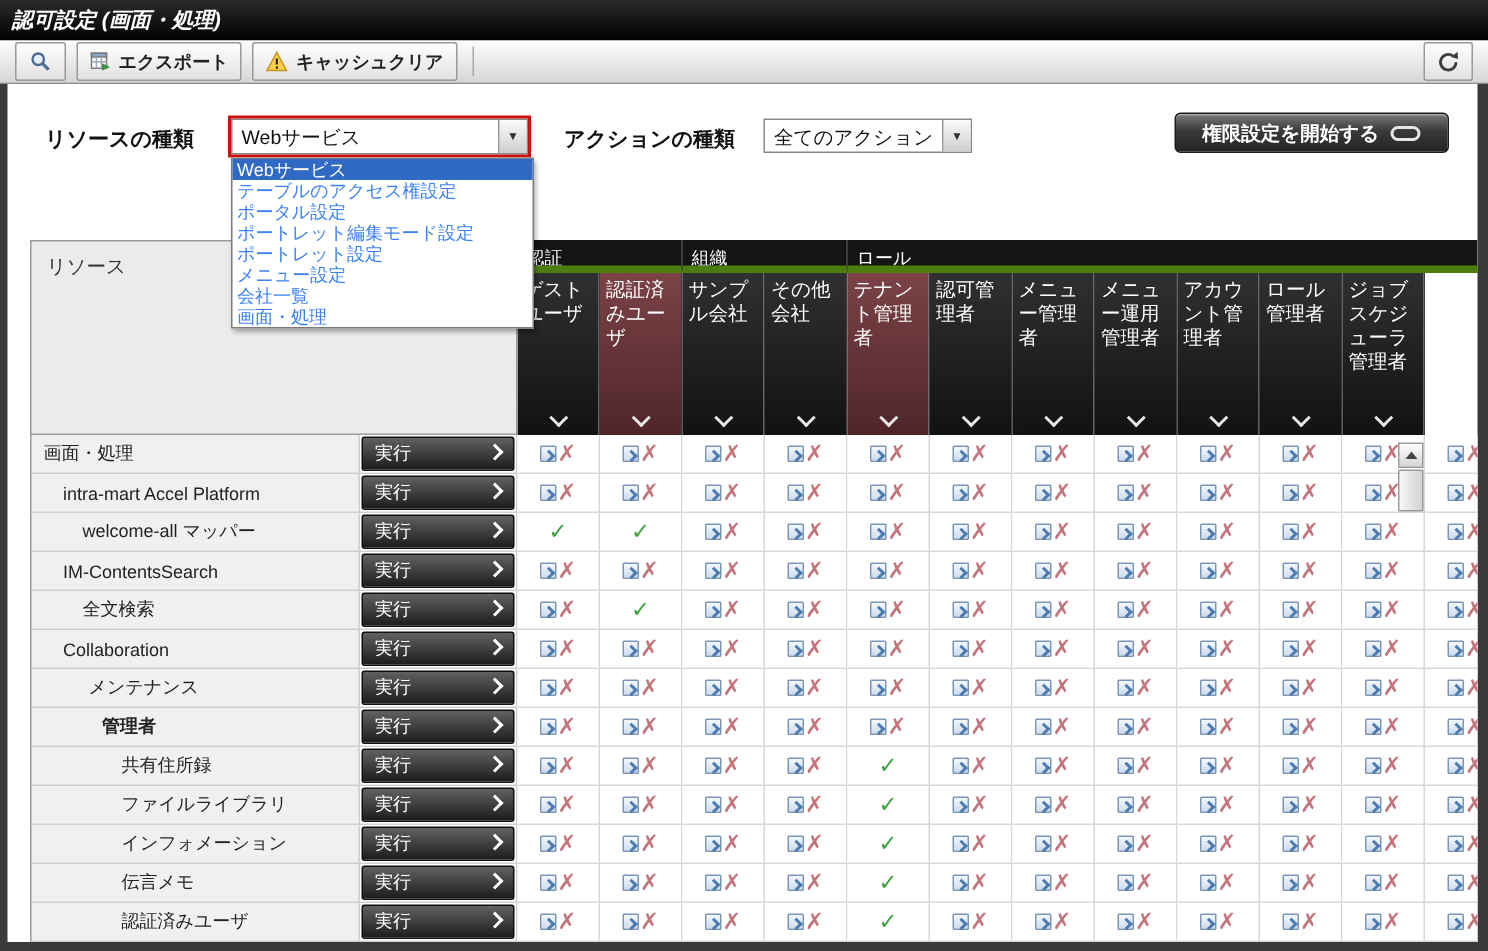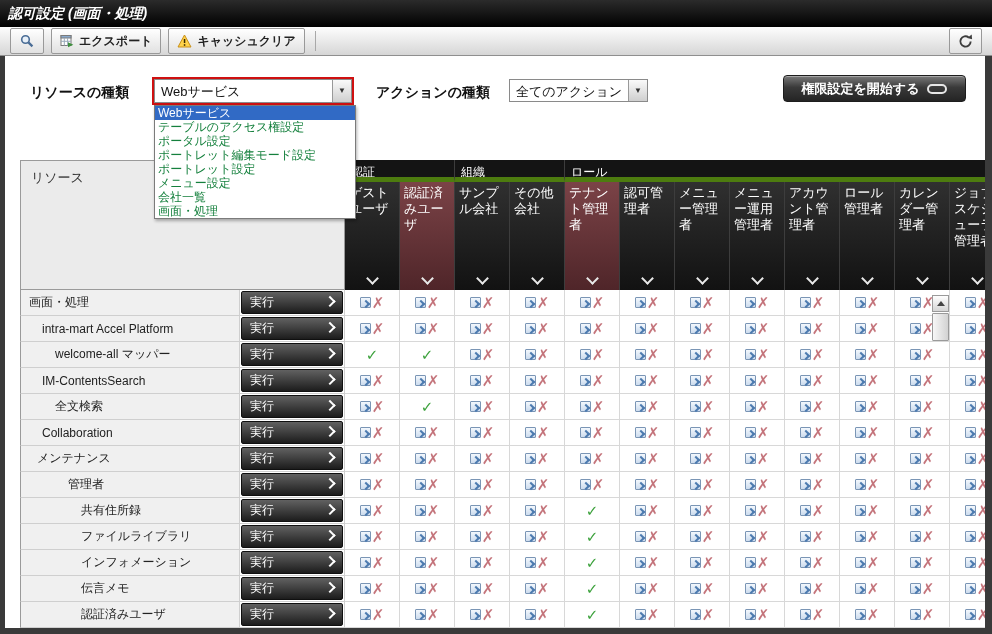--- a/index.html
+++ b/index.html
@@ -55,21 +55,21 @@
     color:#fff; font-family:inherit; font-weight:bold; font-size:13px;
     display:flex; align-items:center; justify-content:center; gap:8px;
     box-shadow:inset 0 1px 0 rgba(255,255,255,.35); cursor:pointer;
   }
   .toggle-ico { width:20px; height:10px; border:2px solid #e6e6e6; border-radius:6px; box-sizing:border-box; }
   
   .dd-list {
     position:absolute; left:154px; top:105px; width:200px; background:#fff;
     border:1px solid #7b7b7b; z-index:80; box-shadow:1px 2px 3px rgba(0,0,0,.3);
   }
-  .dd-item { height:14px; line-height:14px; font-size:12px; padding:0 3px; white-space:nowrap; color:#15803d; cursor:pointer; }
+  .dd-item { height:14px; line-height:14px; font-size:12px; padding:0 3px; white-space:nowrap; color:#3b82f6; cursor:pointer; }
   .dd-item.sel { background:#316ac5; color:#fff; }
   
   .grid { position:absolute; left:20px; top:160px; width:965px; height:468px; overflow:hidden; z-index:5; }
   .ghead { display:flex; height:130px; }
   .res-head {
     width:325px; min-width:325px; box-sizing:border-box; background:#ebebeb;
     border:1px solid #9a9a9a; padding:8px 10px; font-size:13px; color:#333;
   }
   .cols { flex:1; display:flex; flex-direction:column; overflow:hidden; }
   .groups-row { display:flex; height:22px; }
@@ -244,24 +244,20 @@
             </div>
             <div class="col-head">
               <div class="col-lab">アカウント管理者</div>
               <div class="chev"></div>
             </div>
             <div class="col-head">
               <div class="col-lab">ロール管理者</div>
               <div class="chev"></div>
             </div>
             <div class="col-head">
-              <div class="col-lab">カレンダー管理者</div>
-              <div class="chev"></div>
-            </div>
-            <div class="col-head">
               <div class="col-lab">ジョブスケジューラ管理者</div>
               <div class="chev"></div>
             </div>
           </div>
       </div>
     </div>
     <div class="gbody">
         <div class="grow">
           <div class="name-cell" style="padding-left: 8px;">画面・処理</div>
           <div class="exec-cell">
@@ -577,75 +573,75 @@
           <div class="cell">
             <div class="mini-icon"></div>
             <div class="x">✗</div>
           </div>
           <div class="cell">
             <div class="mini-icon"></div>
             <div class="x">✗</div>
           </div>
         </div>
         <div class="grow">
-          <div class="name-cell" style="padding-left: 16px;">メンテナンス</div>
-          <div class="exec-cell">
-            <div class="exec-btn">実行<div class="exec-arrow"></div></div>
-          </div>
-          <div class="cell">
-            <div class="mini-icon"></div>
-            <div class="x">✗</div>
-          </div>
-          <div class="cell">
-            <div class="mini-icon"></div>
-            <div class="x">✗</div>
-          </div>
-          <div class="cell">
-            <div class="mini-icon"></div>
-            <div class="x">✗</div>
-          </div>
-          <div class="cell">
-            <div class="mini-icon"></div>
-            <div class="x">✗</div>
-          </div>
-          <div class="cell">
-            <div class="mini-icon"></div>
-            <div class="x">✗</div>
-          </div>
-          <div class="cell">
-            <div class="mini-icon"></div>
-            <div class="x">✗</div>
-          </div>
-          <div class="cell">
-            <div class="mini-icon"></div>
-            <div class="x">✗</div>
-          </div>
-          <div class="cell">
-            <div class="mini-icon"></div>
-            <div class="x">✗</div>
-          </div>
-          <div class="cell">
-            <div class="mini-icon"></div>
-            <div class="x">✗</div>
-          </div>
-          <div class="cell">
-            <div class="mini-icon"></div>
-            <div class="x">✗</div>
-          </div>
-          <div class="cell">
-            <div class="mini-icon"></div>
-            <div class="x">✗</div>
-          </div>
-          <div class="cell">
-            <div class="mini-icon"></div>
-            <div class="x">✗</div>
-          </div>
-        </div>
-        <div class="grow">
-          <div class="name-cell" style="padding-left: 47px;">管理者</div>
+          <div class="name-cell" style="padding-left: 38px;">メンテナンス</div>
+          <div class="exec-cell">
+            <div class="exec-btn">実行<div class="exec-arrow"></div></div>
+          </div>
+          <div class="cell">
+            <div class="mini-icon"></div>
+            <div class="x">✗</div>
+          </div>
+          <div class="cell">
+            <div class="mini-icon"></div>
+            <div class="x">✗</div>
+          </div>
+          <div class="cell">
+            <div class="mini-icon"></div>
+            <div class="x">✗</div>
+          </div>
+          <div class="cell">
+            <div class="mini-icon"></div>
+            <div class="x">✗</div>
+          </div>
+          <div class="cell">
+            <div class="mini-icon"></div>
+            <div class="x">✗</div>
+          </div>
+          <div class="cell">
+            <div class="mini-icon"></div>
+            <div class="x">✗</div>
+          </div>
+          <div class="cell">
+            <div class="mini-icon"></div>
+            <div class="x">✗</div>
+          </div>
+          <div class="cell">
+            <div class="mini-icon"></div>
+            <div class="x">✗</div>
+          </div>
+          <div class="cell">
+            <div class="mini-icon"></div>
+            <div class="x">✗</div>
+          </div>
+          <div class="cell">
+            <div class="mini-icon"></div>
+            <div class="x">✗</div>
+          </div>
+          <div class="cell">
+            <div class="mini-icon"></div>
+            <div class="x">✗</div>
+          </div>
+          <div class="cell">
+            <div class="mini-icon"></div>
+            <div class="x">✗</div>
+          </div>
+        </div>
+        <div class="grow">
+          <div class="name-cell" style="padding-left: 47px; font-weight: bold;">管理者</div>
           <div class="exec-cell">
             <div class="exec-btn">実行<div class="exec-arrow"></div></div>
           </div>
           <div class="cell">
             <div class="mini-icon"></div>
             <div class="x">✗</div>
           </div>
           <div class="cell">
             <div class="mini-icon"></div>
             <div class="x">✗</div>

